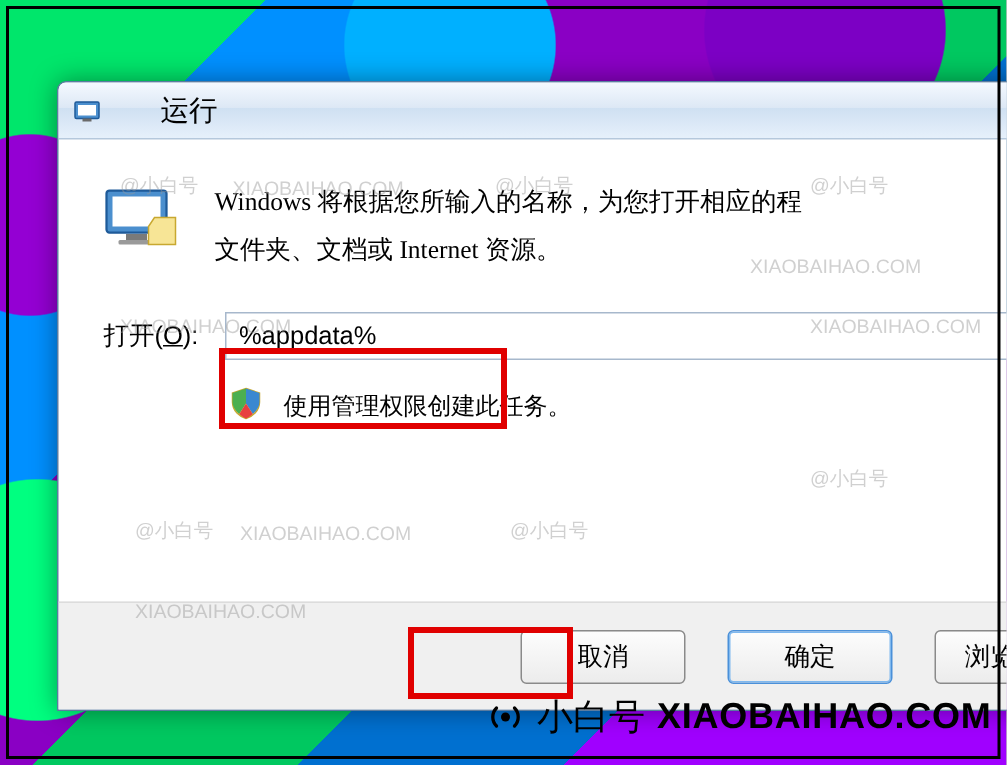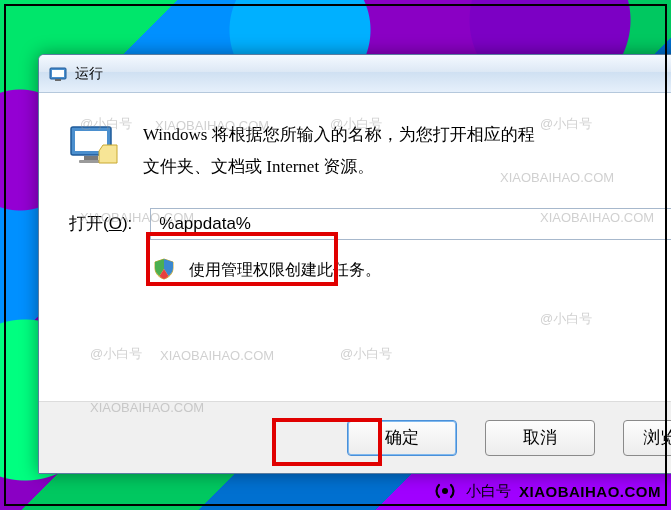--- a/index.html
+++ b/index.html
@@ -48,21 +48,21 @@
     border-bottom: 1px solid #b5c8dc;
     display: flex;
     align-items: center;
     padding: 0 10px;
     gap: 8px;
   }
   .title-icon {
     width: 18px; height: 18px;
     display: inline-flex; align-items:center; justify-content:center;
   }
-  .title-text { font-size: 14px; color: #000; }
+  .title-text { font-size: 19px; color: #000; margin-left: 32px; }
   .body {
     padding: 26px 28px 18px 30px;
     display: flex;
     flex-direction: column;
     gap: 24px;
     height: calc(100% - 38px - 72px);
   }
   .top-row {
     display: flex;
     gap: 24px;
@@ -167,26 +167,26 @@
   }
   .wm {
     position: absolute;
     font-size: 13px;
     color: rgba(150,150,150,0.45);
     white-space: nowrap;
   }
   .footer-brand {
     position: absolute;
     right: 10px;
-    bottom: 6px;
+    bottom: 16px;
     z-index: 25;
     display: flex;
     align-items: center;
     gap: 8px;
-    font-size: 15px;
+    font-size: 24px;
     color: #000;
     background: rgba(255,255,255,0.0);
   }
   .footer-brand .bold { font-weight: 700; letter-spacing: 0.5px; }
   .rss-ico {
     width: 26px; height: 26px;
     display:inline-flex; align-items:center; justify-content:center;
   }
 </style>
 </head>
@@ -239,22 +239,22 @@
           <path d="M11 1 L20 4 L20 10 C20 13 18 16 15.5 18 L11 11 Z" fill="#3a88d0"></path>
           <path d="M11 1 L2 4 L2 10 C2 13 4 16 6.5 18 L11 11 Z" fill="#4caf50"></path>
           <path d="M11 11 L15.5 18 C14 19.5 12.5 20.5 11 21 C9.5 20.5 8 19.5 6.5 18 Z" fill="#e84040"></path>
         </svg>
       </span>
       <span class="shield-text">使用管理权限创建此任务。</span>
     </div>
   </div>
 
   <div class="button-bar">
+    <button class="btn">取消</button>
     <button class="btn default">确定</button>
-    <button class="btn">取消</button>
     <button class="btn" style="min-width:80px">浏览(</button>
   </div>
 </div>
 
 <div class="hl hl-input"></div>
 <div class="hl hl-ok"></div>
 
 <div class="watermark-layer">
   <span class="wm" style="left:80px; top:115px">@小白号</span>
   <span class="wm" style="left:155px; top:118px">XIAOBAIHAO.COM</span>

